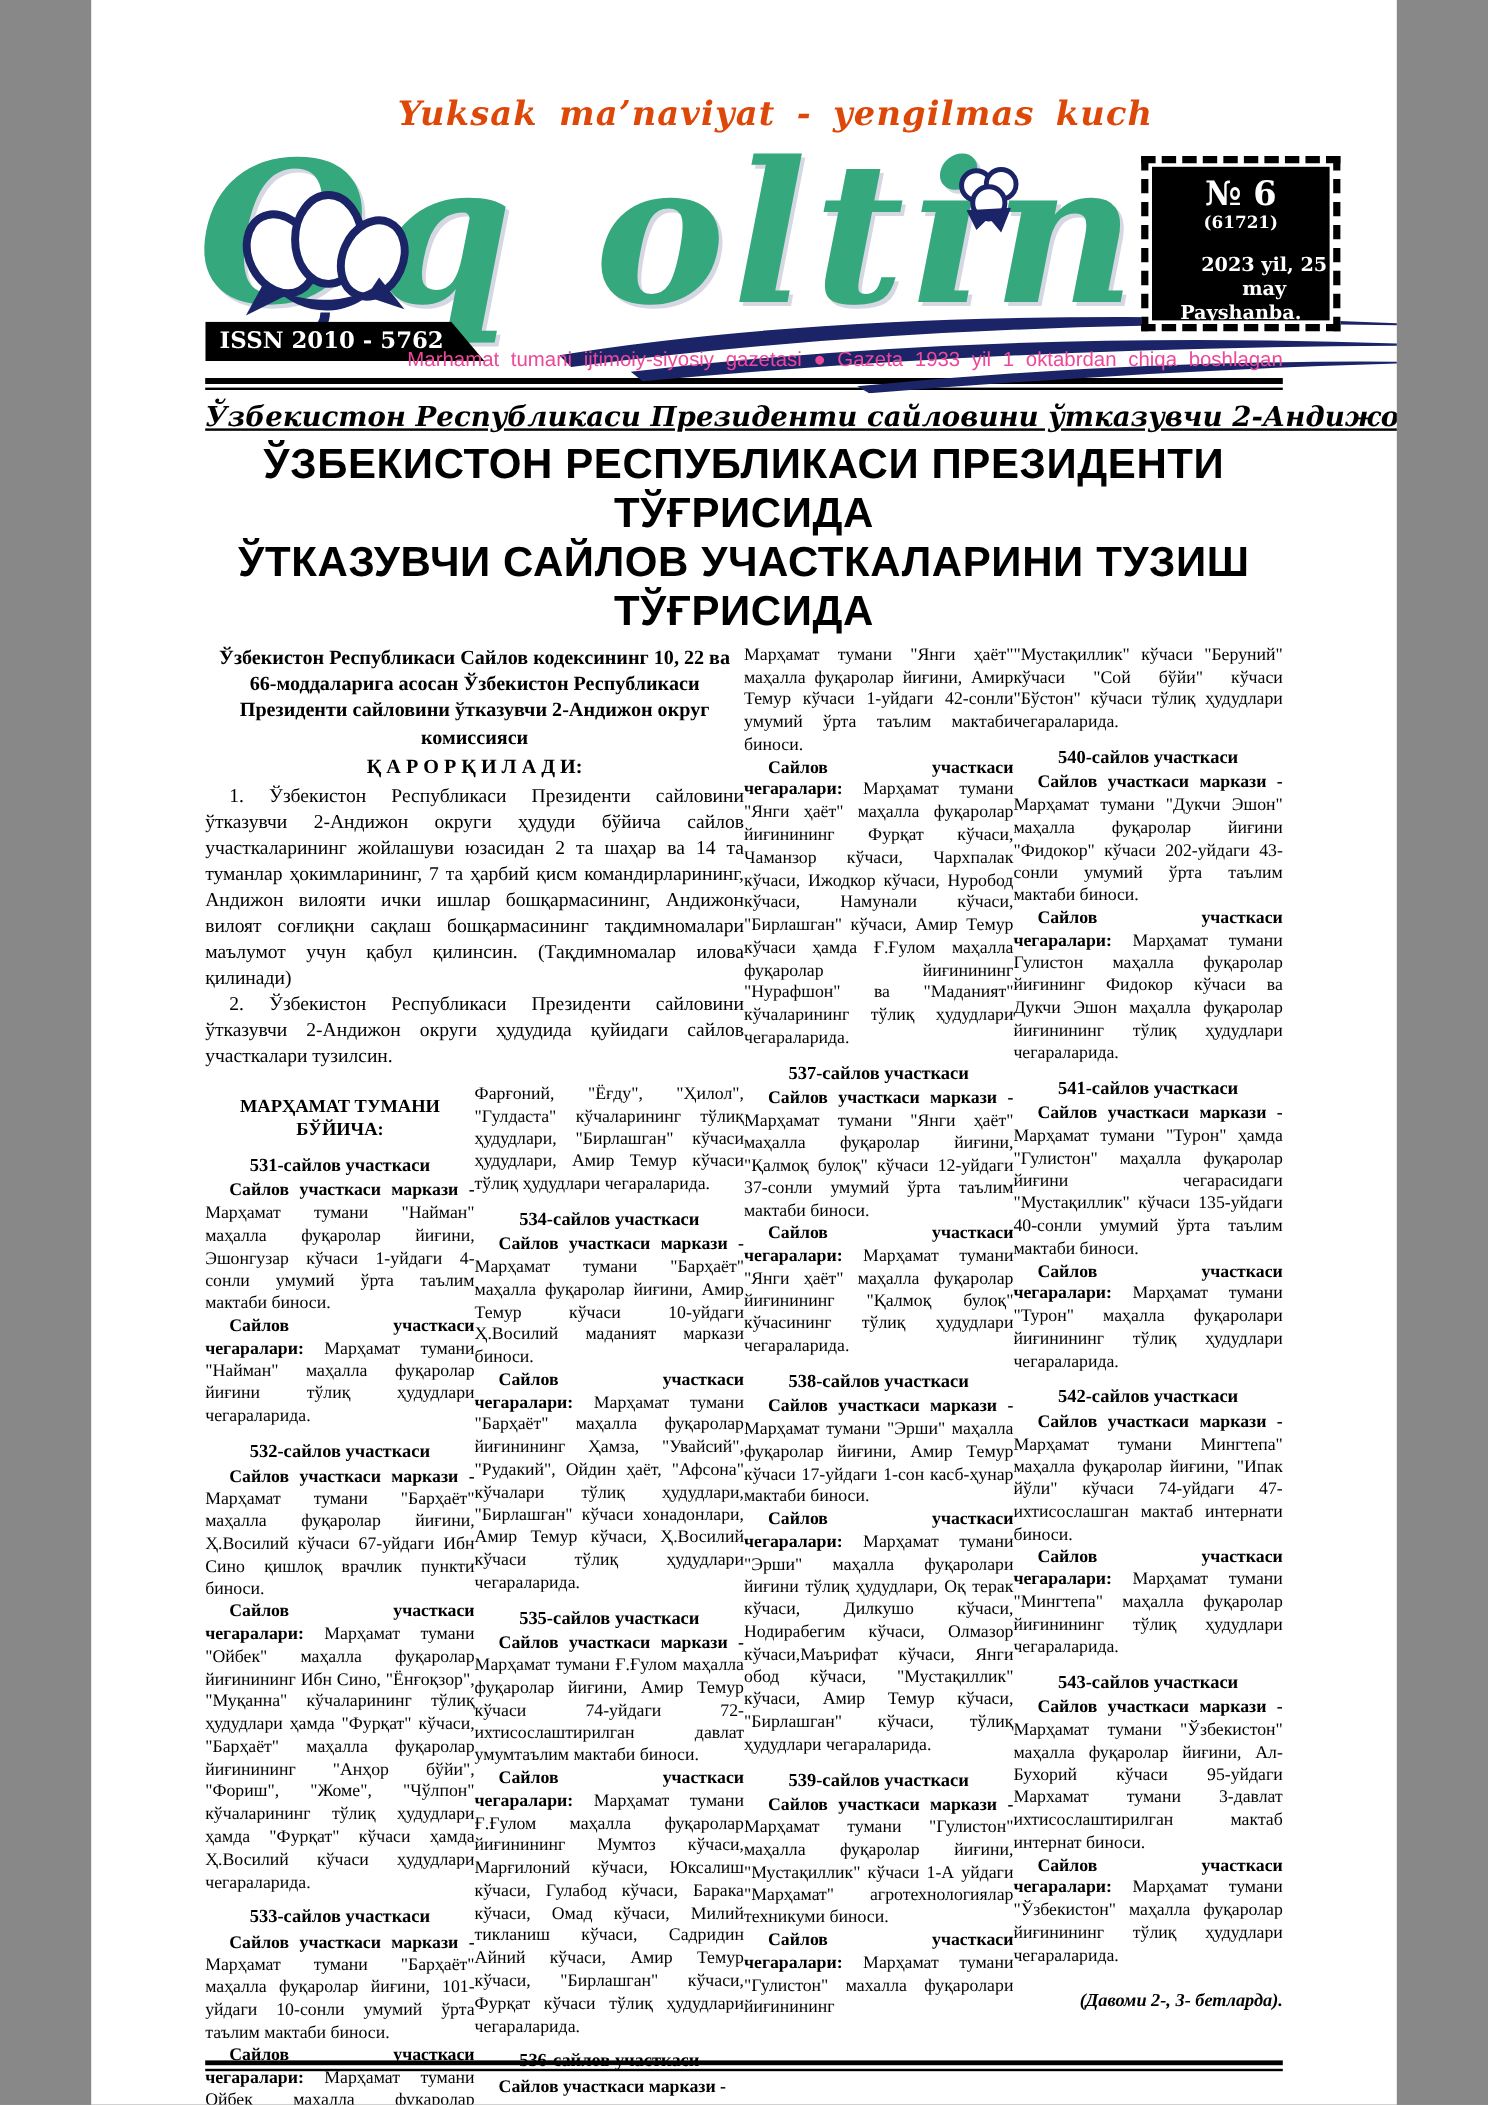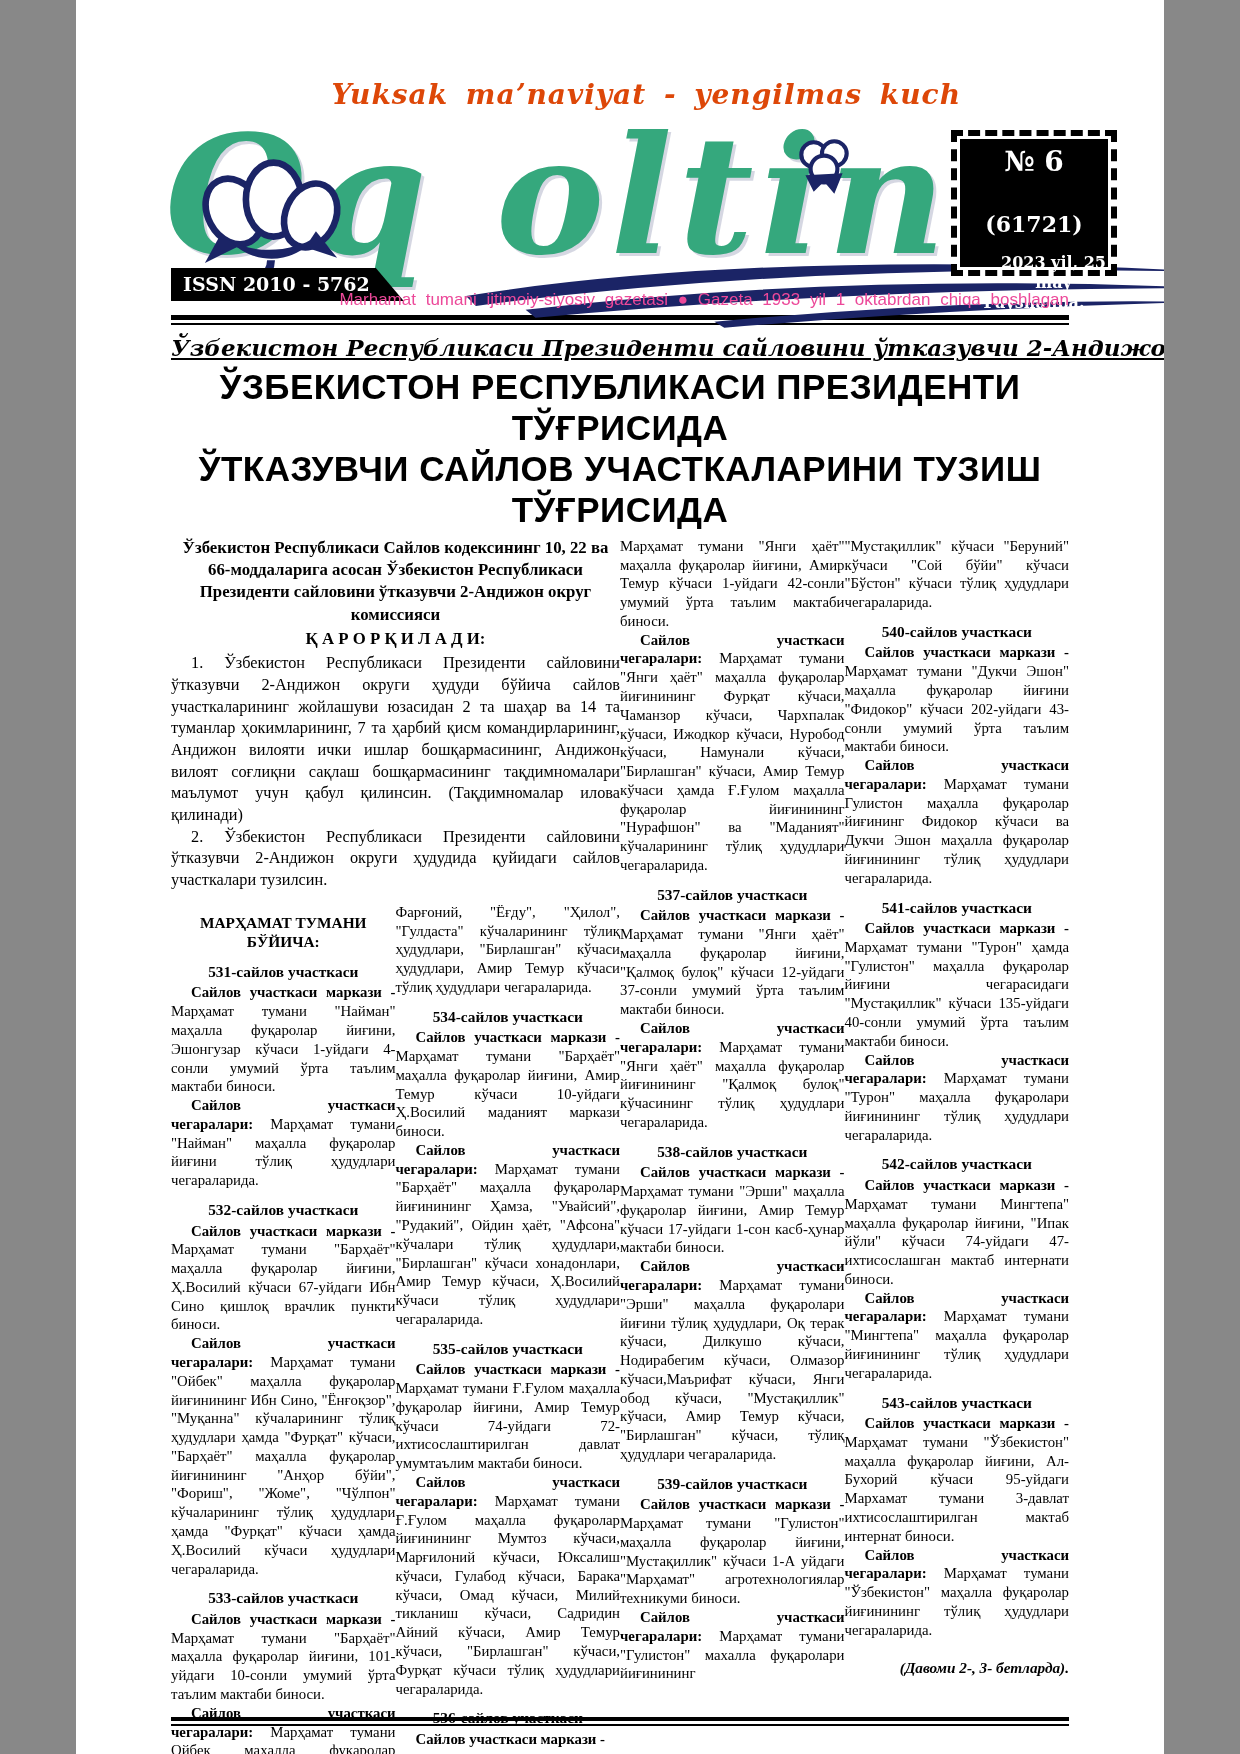--- a/index.html
+++ b/index.html
@@ -38,21 +38,21 @@
   .numbox-wrap{
     position:absolute; left:780px; top:52px;
     border:6px dashed #000; background:#fff; padding:3px;
   }
   .numbox{
     background:#000; color:#fff; width:148px; height:128px;
     text-align:center; font-family:"DejaVu Serif", serif; font-weight:bold;
     padding-top:8px;
   }
   .numbox .no{ font-size:28px; line-height:1.1; }
-  .numbox .code{ font-size:22px; line-height:1.2;margin-top:33px; }
+  .numbox .code{ font-size:14px; line-height:1.2; }
   .numbox .date{ font-size:16px; margin-top:16px; line-height:1.25;margin-left:39px; }
   .numbox .day{ font-size:16px; line-height:1.25; }
   .issn{
     position:absolute; left:0; top:190px;
     background:#000; color:#fff;
     font-family:"DejaVu Serif", serif; font-weight:bold; font-size:19px;
     padding:5px 34px 6px 12px;
     clip-path:polygon(0 0, 88% 0, 100% 100%, 0 100%);
   }
   .tagline{

